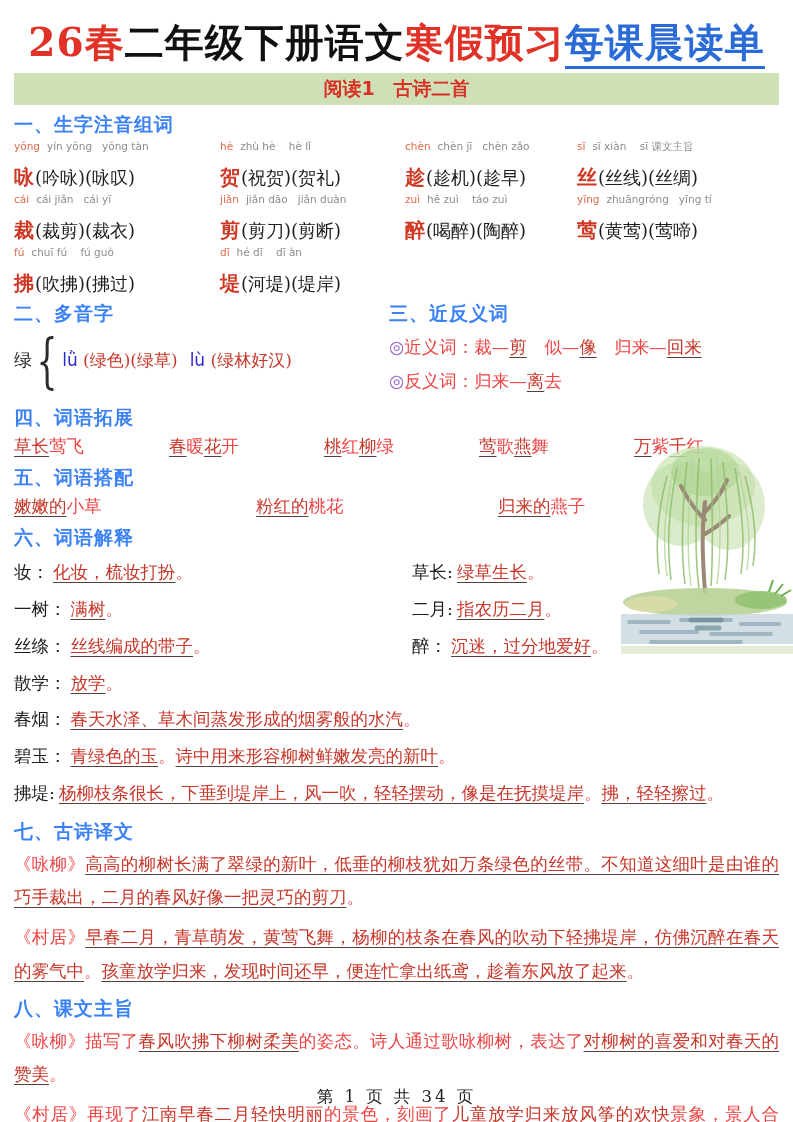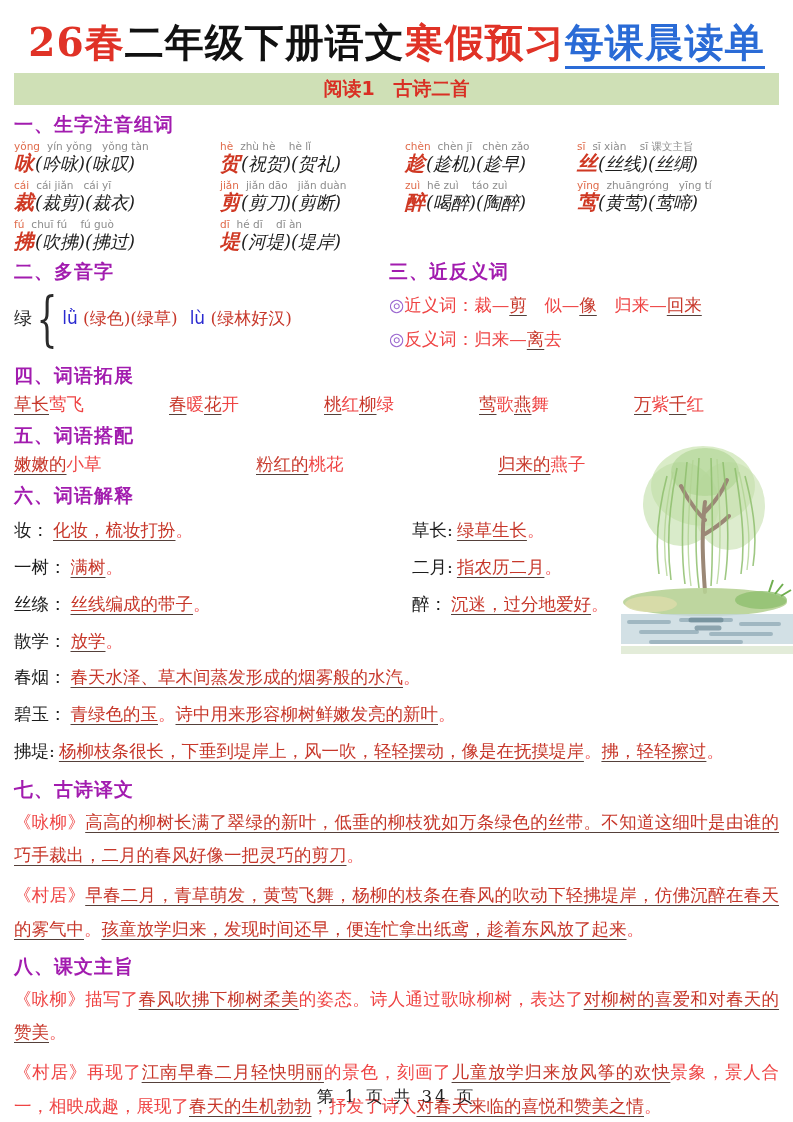--- a/index.html
+++ b/index.html
@@ -9,29 +9,29 @@
   
   .doc-title{text-align:center;font-size:39px;font-weight:bold;line-height:52px;letter-spacing:1px;white-space:nowrap;}
   .t-red{color:#e03226;}
   .t-black{color:#111;}
   .t-blue{color:#2a6bd6;border-bottom:3px solid #2a6bd6;padding-bottom:1px;}
 
   
   .banner{margin-top:5px;background:#cfe0b6;color:#d92f24;font-weight:bold;font-size:19px;text-align:center;padding:3px 0;font-family:"DejaVu Sans","Liberation Sans",sans-serif;}
 
   
-  h2{font-size:19px;font-weight:bold;color:#a21caf;margin:7px 0 3px 0;font-family:"DejaVu Sans","Liberation Sans",sans-serif;letter-spacing:1px;}
+  h2{font-size:19px;font-weight:bold;color:#3b82f6;margin:7px 0 3px 0;font-family:"DejaVu Sans","Liberation Sans",sans-serif;letter-spacing:1px;}
 
   
   .s1-grid{display:grid;grid-template-columns:206px 185px 172px auto;row-gap:6px;}
   .entry{line-height:1.05;}
   .py{font-size:10.5px;font-family:"DejaVu Sans","Liberation Sans",sans-serif;white-space:pre;}
   .py-head{color:#e06a4a;margin-right:7px;}
   .py-rest{color:#8c8c8c;}
-  .ch{font-size:18px;margin-top:1px;font-style:italic;}
+  .ch{font-size:18px;margin-top:15px;}
   .ch-head{color:#cf3823;font-size:20px;font-weight:bold;margin-right:1px;}
   .ch-words{color:#1d1d1d;}
 
   
   .s23-row{display:flex;}
   .s2{width:375px;}
   .s3{flex:1;}
   .poly{display:flex;align-items:center;margin-top:2px;}
   .poly-char{font-size:18px;color:#1d1d1d;margin-right:2px;}
   .brace{font-size:60px;font-weight:200;color:#2b2b2b;transform:scaleX(.55);line-height:60px;margin:0 -4px 0 -6px;}

